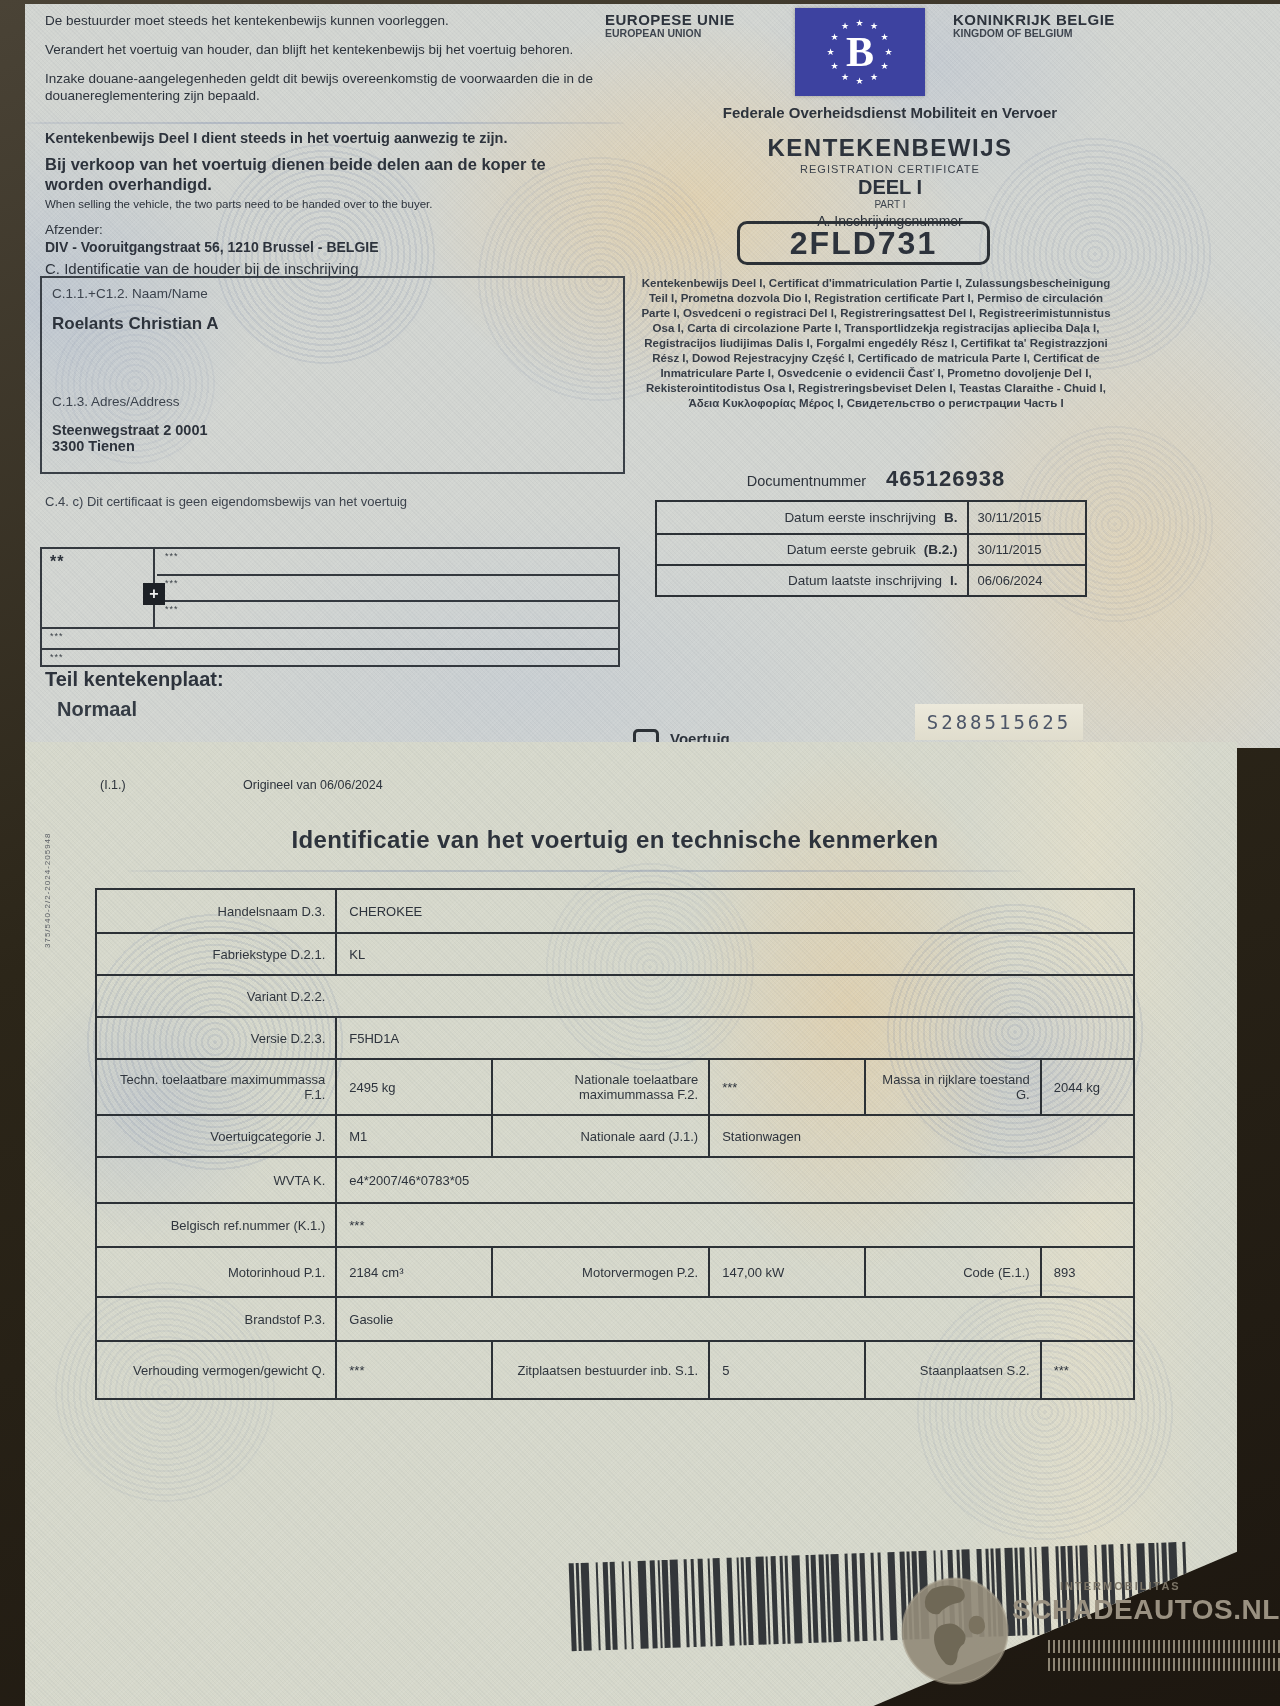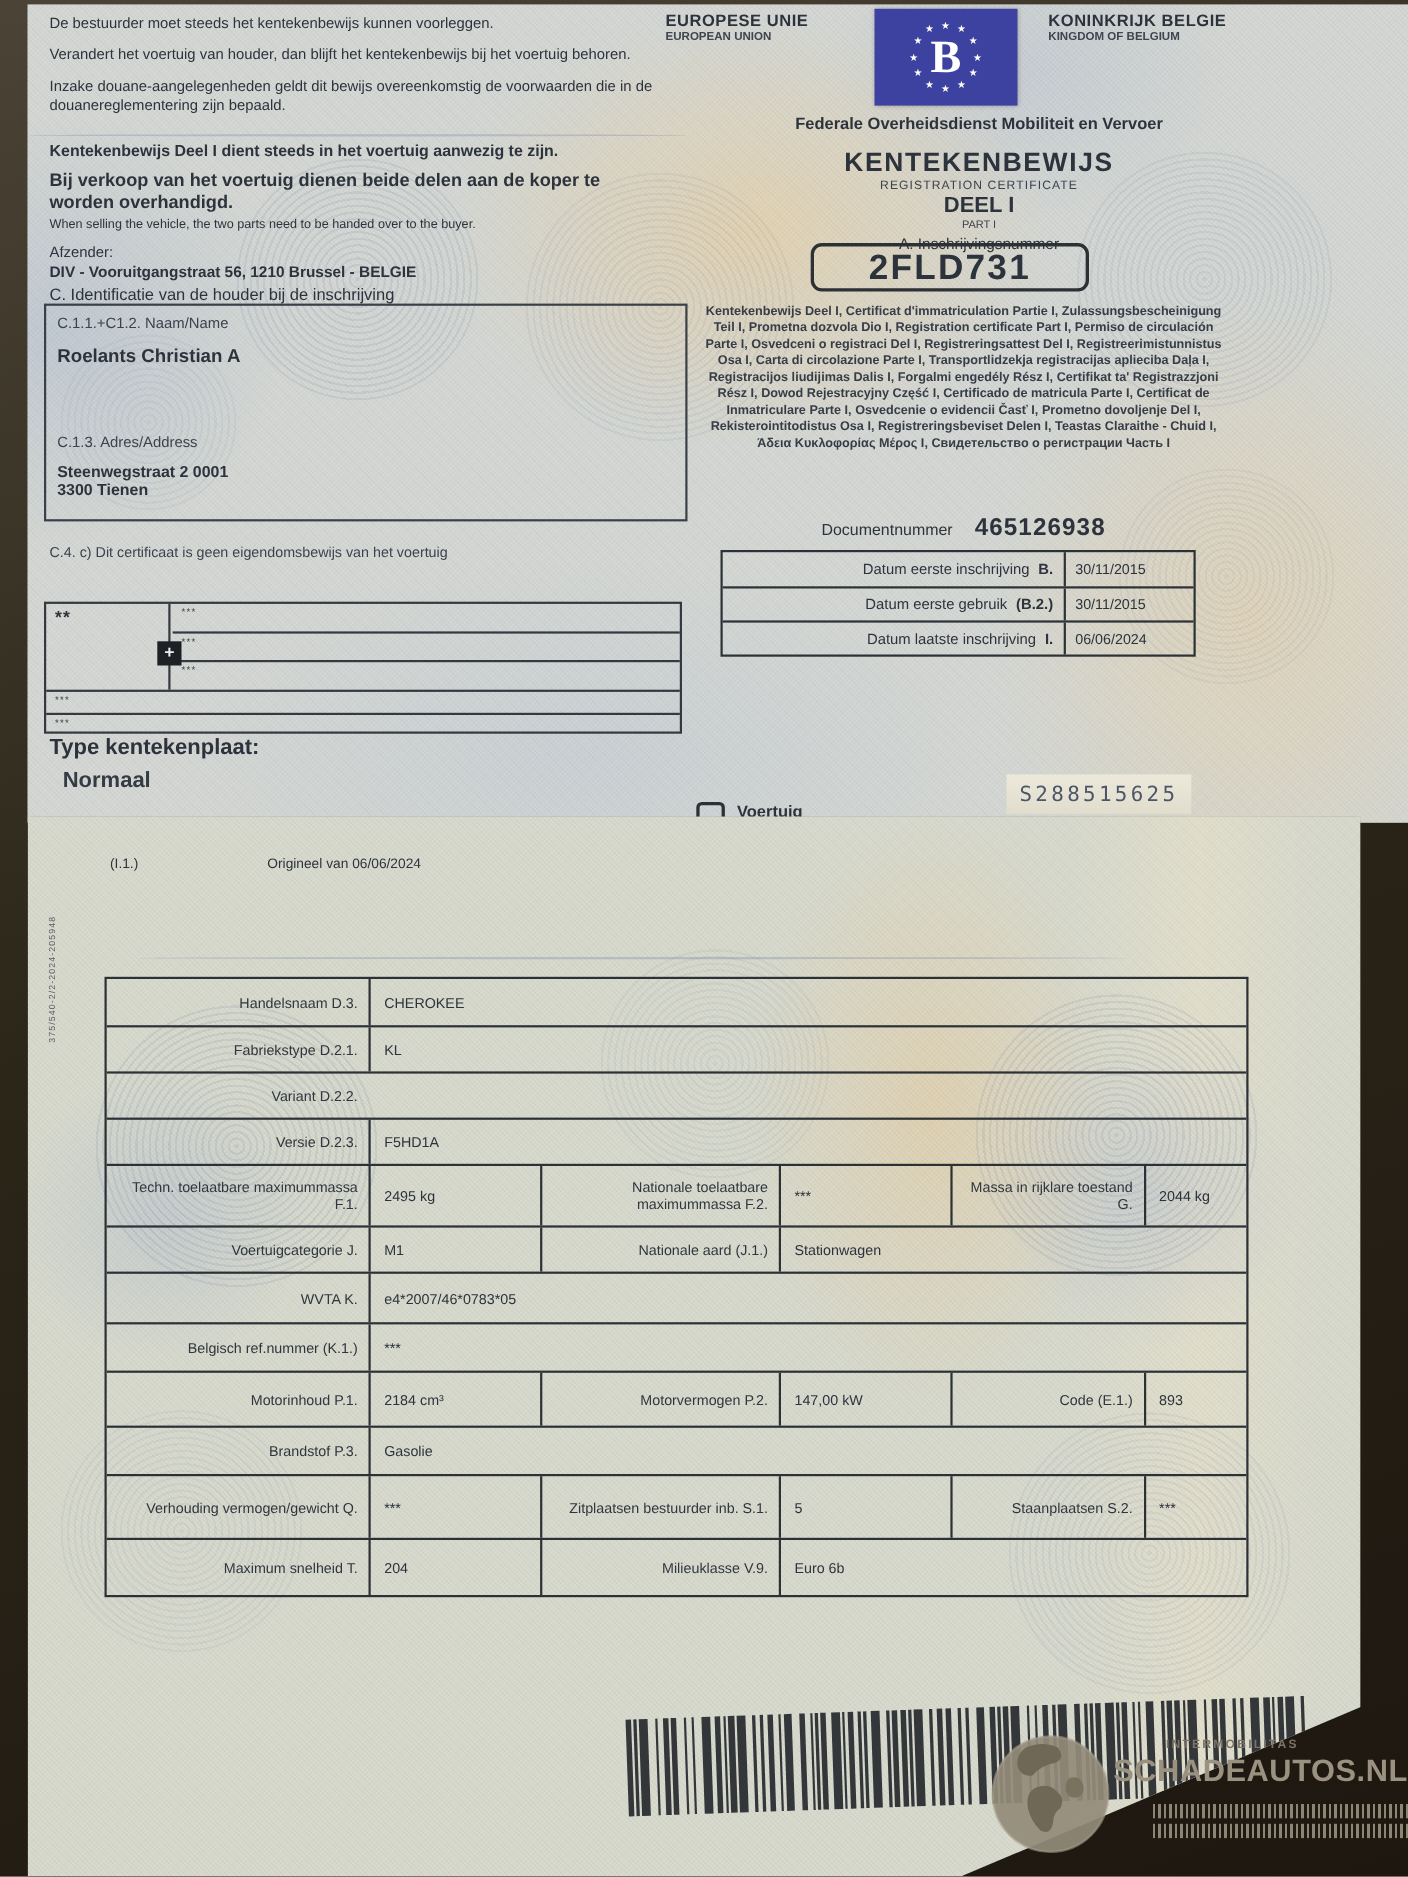--- a/index.html
+++ b/index.html
@@ -183,21 +183,21 @@
     <div class="rem-foot">
         <div class="rem-frow">
           <span class="mark">***</span>
         </div>
         <div class="rem-frow">
           <span class="mark">***</span>
         </div>
       </div>
   </div>
 
-  <div class="abs ptype-l">Type kentekenplaat:</div>
+  <div class="abs ptype-l">Teil kentekenplaat:</div>
   <div class="abs ptype-v">Normaal</div>
 
   <div class="abs eu-block">
     <div class="eu-t">EUROPESE UNIE</div>
     <div class="eu-s">EUROPEAN UNION</div>
   </div>
   <div class="flag">
     <div class="flag-letter">B</div>
   <span class="star" style="left: 60.5px; top: 10.5px;">★</span>
       <span class="star" style="left: 75px; top: 14.3853px;">★</span>
@@ -264,20 +264,21 @@
   <div class="wheel" style="left:60px;top:170px;width:260px;height:260px;"></div>
   <div class="wheel" style="left:520px;top:120px;width:210px;height:210px;opacity:.6;"></div>
   <div class="wheel" style="left:860px;top:160px;width:260px;height:260px;"></div>
   <div class="wheel" style="left:30px;top:540px;width:220px;height:220px;opacity:.6;"></div>
   <div class="wheel" style="left:890px;top:540px;width:260px;height:260px;opacity:.7;"></div>
   <div class="wavy" style="left:100px;top:128px;width:900px;"></div>
 
   <div class="abs edge-code">375/540-2/2-2024-205948</div>
   <div class="abs origin-ref">(I.1.)</div>
   <div class="abs origin-date">Origineel van 06/06/2024</div>
+  <div class="abs tech-title">Identificatie van het voertuig en technische kenmerken</div>
   <div class="tech-table">
       <div class="trow" style="min-height: 42px;">
         <div class="tcell lbl" style="width: 23%;">Handelsnaam D.3.</div>
         <div class="tcell val" style="width: 77%;">CHEROKEE</div>
       </div>
       <div class="trow" style="min-height: 42px;">
         <div class="tcell lbl" style="width: 23%;">Fabriekstype D.2.1.</div>
         <div class="tcell val" style="width: 77%; text-align: center;">KL</div>
       </div>
       <div class="trow" style="min-height: 42px;">
@@ -321,26 +322,20 @@
         <div class="tcell lbl" style="width: 23%;">Brandstof P.3.</div>
         <div class="tcell val" style="width: 77%;">Gasolie</div>
       </div>
       <div class="trow" style="min-height: 58px;">
         <div class="tcell lbl" style="width: 23%;">Verhouding vermogen/gewicht Q.</div>
         <div class="tcell val" style="width: 15%;">***</div>
         <div class="tcell lbl" style="width: 21%;">Zitplaatsen bestuurder inb. S.1.</div>
         <div class="tcell val" style="width: 15%;">5</div>
         <div class="tcell lbl" style="width: 17%;">Staanplaatsen S.2.</div>
         <div class="tcell val" style="width: 9%;">***</div>
-      </div>
-      <div class="trow" style="min-height: 52px;">
-        <div class="tcell lbl" style="width: 23%;">Maximum snelheid T.</div>
-        <div class="tcell val" style="width: 15%;">204</div>
-        <div class="tcell lbl" style="width: 21%;">Milieuklasse V.9.</div>
-        <div class="tcell val" style="width: 41%;">Euro 6b</div>
       </div>
     </div>
   <div class="barcode">
       <div class="bar" style="left: 0px; width: 5.2px;"></div>
       <div class="bar" style="left: 7.4px; width: 2.6px;"></div>
       <div class="bar" style="left: 12.2px; width: 7.8px;"></div>
       <div class="bar" style="left: 26.6px; width: 2.6px;"></div>
       <div class="bar" style="left: 33.6px; width: 5.2px;"></div>
       <div class="bar" style="left: 41px; width: 5.2px;"></div>
       <div class="bar" style="left: 52.8px; width: 2.6px;"></div>

